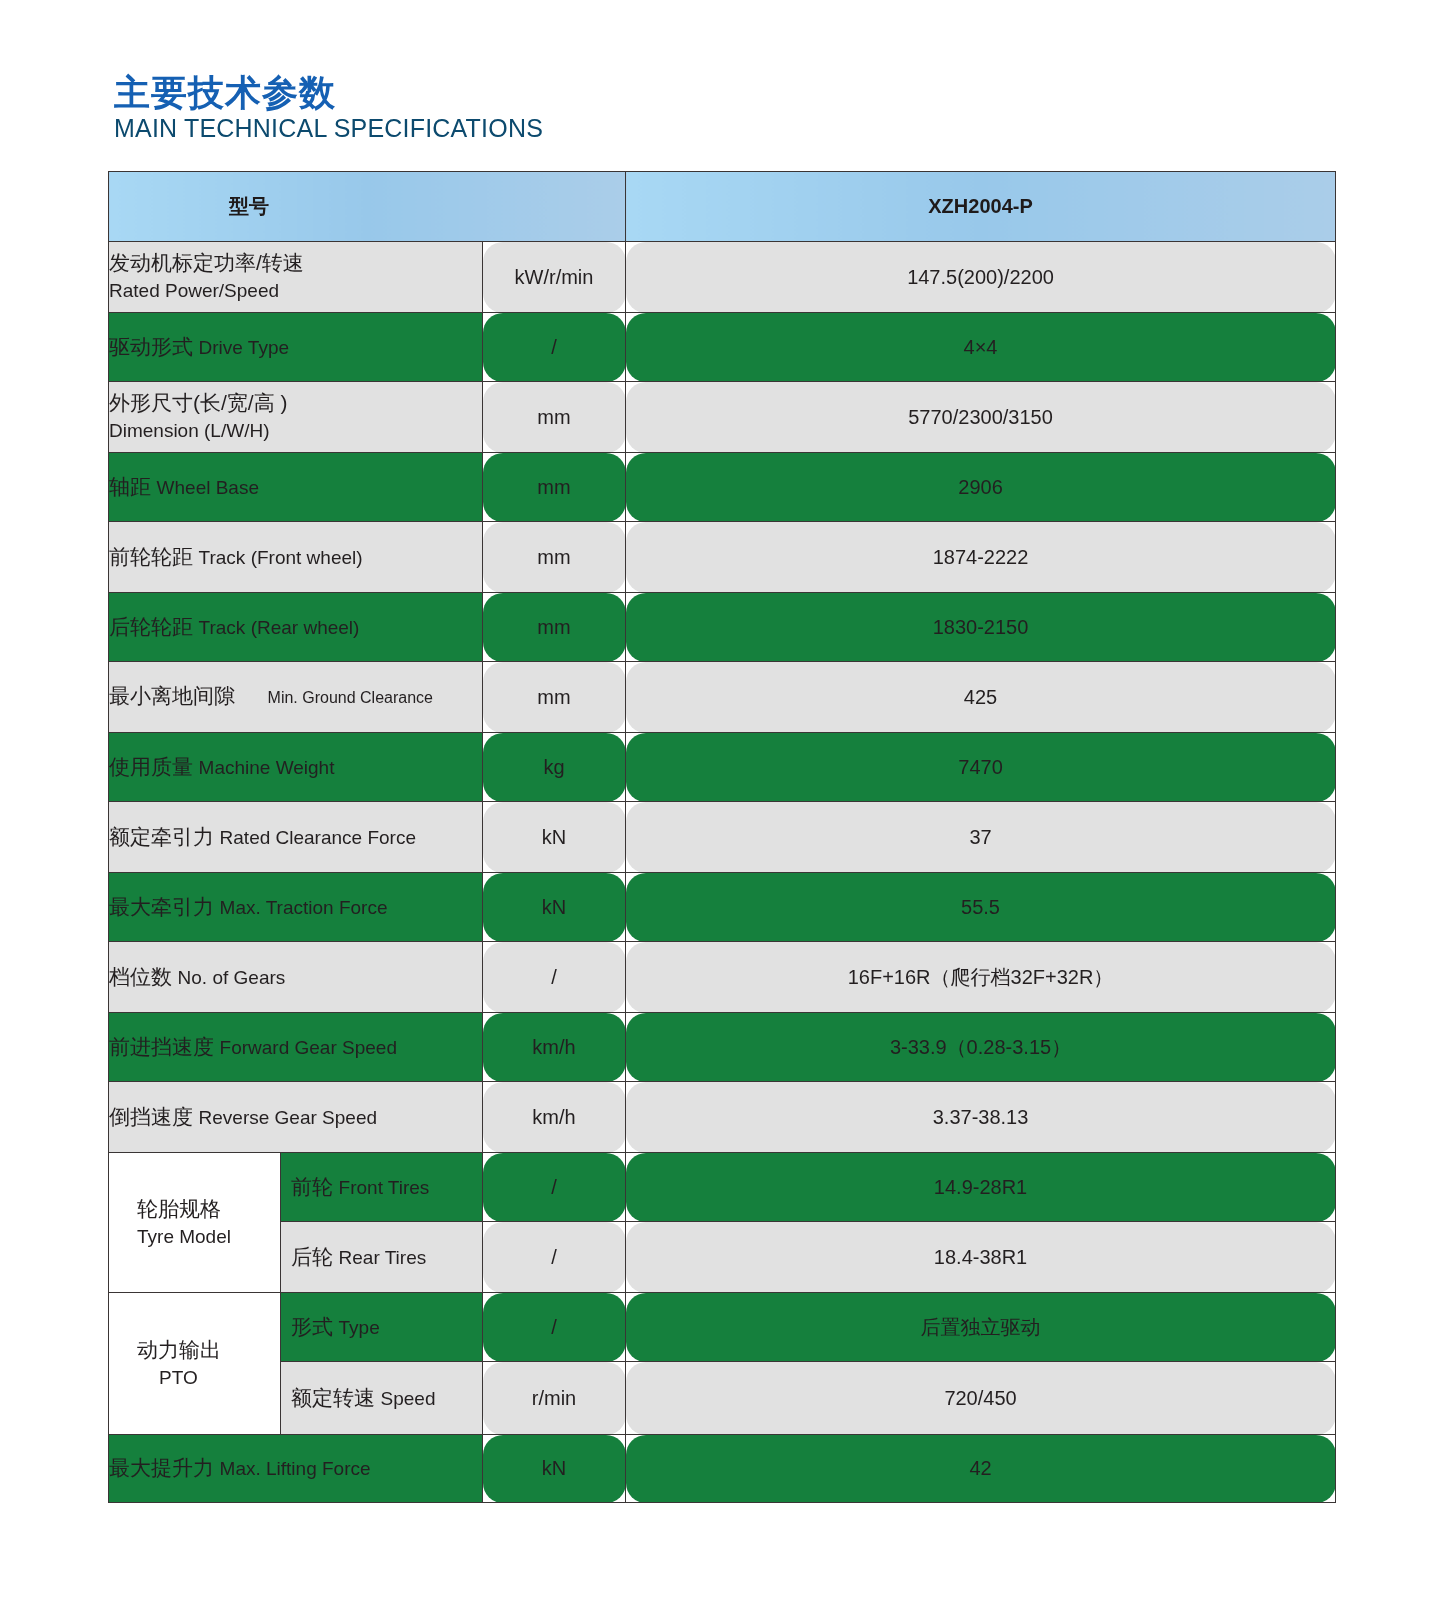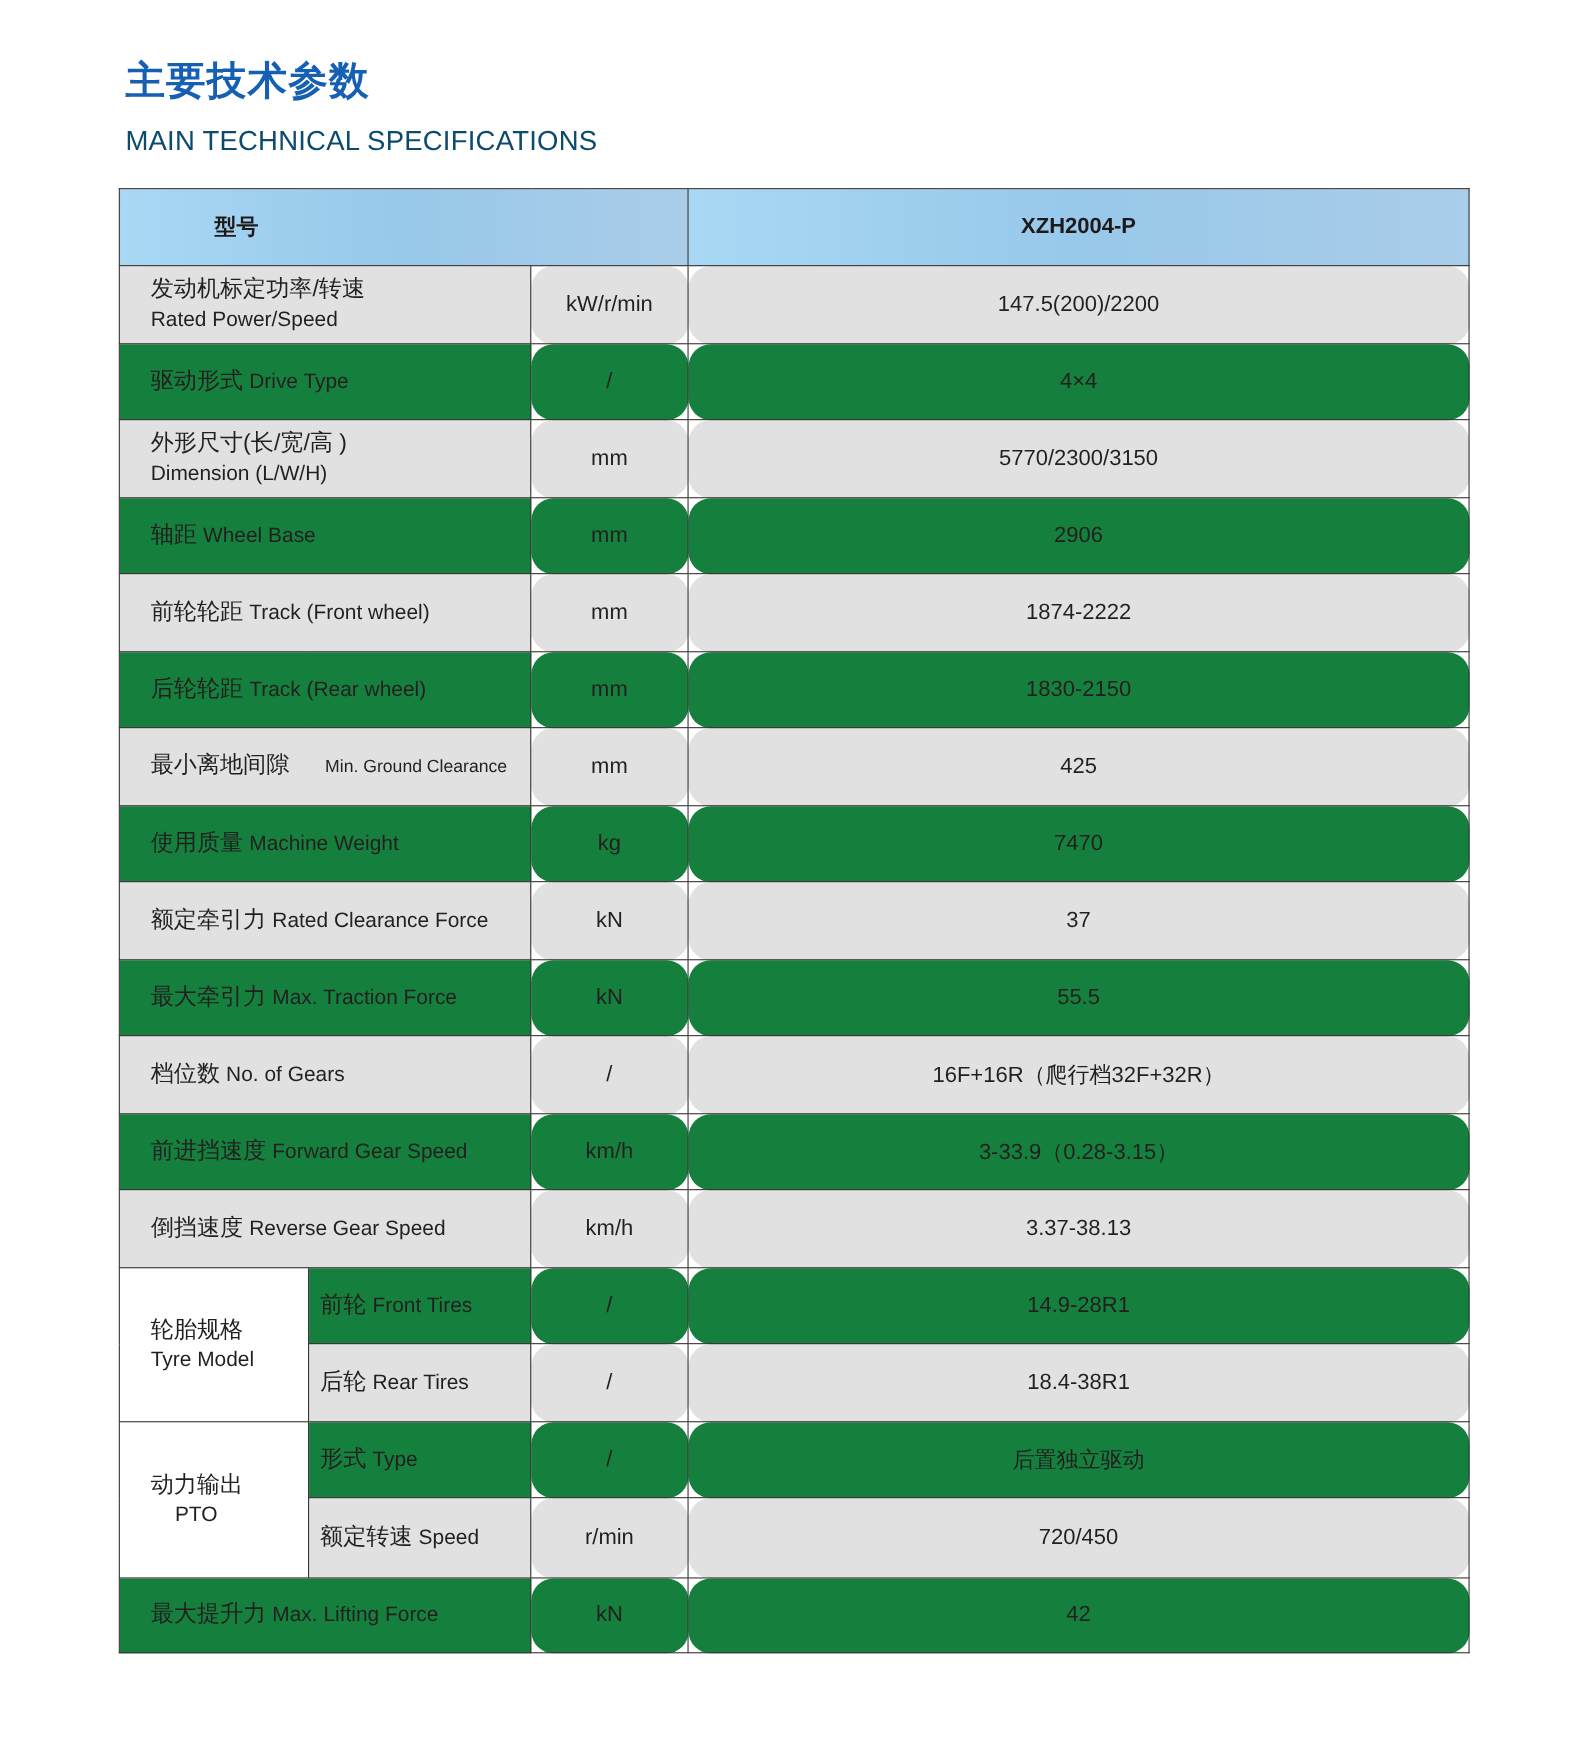--- a/index.html
+++ b/index.html
@@ -1,24 +1,24 @@
 <!DOCTYPE html>
 <html><head>
 <meta charset="utf-8">
 <style>
   html, body { margin:0; padding:0; background:#ffffff; }
   body { width:1439px; height:1600px; position:relative; font-family:"DejaVu Sans","Liberation Sans",sans-serif; color:#231f20; }
-  .title-cn { position:absolute; left:114px; top:52px; font-size:36px; font-weight:bold; color:#1560b3; letter-spacing:1px; font-family:"DejaVu Sans",sans-serif; line-height:44px; }
+  .title-cn { position:absolute; left:114px; top:71px; font-size:36px; font-weight:bold; color:#1560b3; letter-spacing:1px; font-family:"DejaVu Sans",sans-serif; line-height:44px; }
   .title-en { position:absolute; left:114px; top:112px; font-size:25px; color:#0c4a6e; font-family:"Liberation Sans",sans-serif; line-height:32px; letter-spacing:0.2px; }
   .spec-table { position:absolute; left:108px; top:171px; width:1227px; border-collapse:collapse; table-layout:fixed; font-family:"Liberation Sans","DejaVu Sans",sans-serif; }
   .spec-table td, .spec-table th { border:1.5px solid #3a3535; padding:0; font-size:20px; font-weight:normal; }
   .spec-table .hdr th { height:69px; background:linear-gradient(90deg,#a8d8f4 0%,#98c8ea 50%,#aacde9 100%); font-weight:bold; font-size:20px; color:#1f1a1a; }
   .spec-table tr.g td { background:#e1e1e1; }
   .spec-table tr.w td { background:#15803d; }
-  .spec-table td.name { padding-left:28px; text-align:left; vertical-align:middle; line-height:28px; }
+  .spec-table td.name { text-align:left; vertical-align:middle; line-height:28px; }
   .spec-table td.unit, .spec-table td.val { text-align:center; vertical-align:middle;border-radius:20px; }
   .spec-table td.group { background:#ffffff !important; padding-left:28px; line-height:28px; }
   .spec-table td.sub { padding-left:10px; }
   .cn { font-size:21px; }
   .en { font-size:19px; }
   .en-small { font-size:16px;margin-left:27px; }
   .pto-en { padding-left:22px; display:inline-block; }
   .r { height:69px; }
   .r2 { height:71px; }
 </style>
@@ -30,21 +30,21 @@
 
 <table class="spec-table">
   <colgroup>
     <col style="width:172px">
     <col style="width:202px">
     <col style="width:143px">
     <col style="width:710px">
   </colgroup>
   <tbody>
       <tr class="hdr">
-    <th colspan="3" style="text-align:left;padding-left:86px;">型号</th>
+    <th colspan="3" style="text-align:left;padding-left:120px;">型号</th>
     <th>XZH2004-P</th>
   </tr>
 
   <tr class="g r2">
     <td class="name" colspan="2">
       <div class="cn">发动机标定功率/转速</div>
       <div class="en">Rated Power/Speed</div>
     </td>
     <td class="unit">kW/r/min</td>
     <td class="val">147.5(200)/2200</td>

